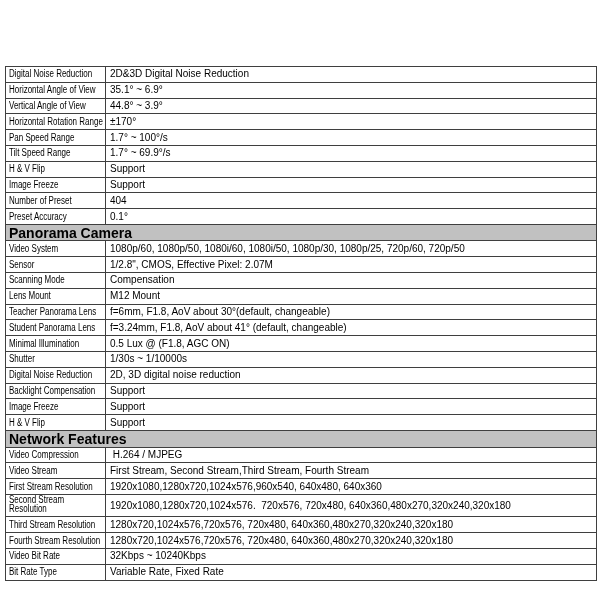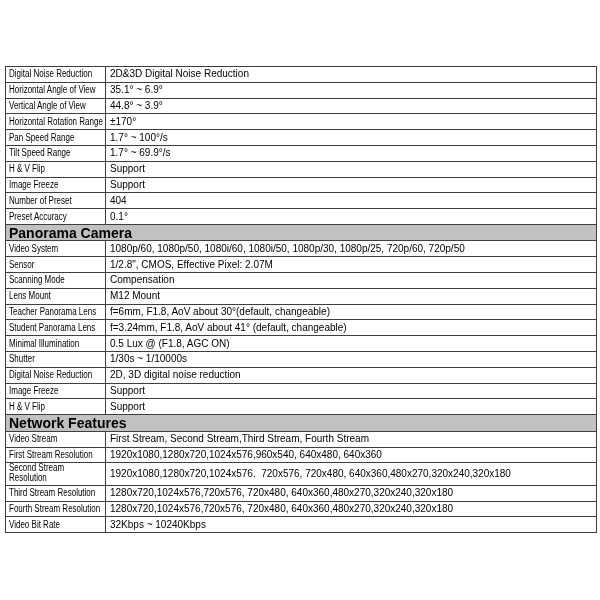--- a/index.html
+++ b/index.html
@@ -122,29 +122,37 @@
         </tr>
         <tr class="spec-row">
           <td class="label"><span class="condense">Shutter</span></td>
           <td class="value">1/30s ~ 1/10000s</td>
         </tr>
         <tr class="spec-row">
           <td class="label"><span class="condense">Digital Noise Reduction</span></td>
           <td class="value">2D, 3D digital noise reduction</td>
         </tr>
         <tr class="spec-row">
+          <td class="label"><span class="condense">Backlight Compensation</span></td>
+          <td class="value">Support</td>
+        </tr>
+        <tr class="spec-row">
           <td class="label"><span class="condense">Image Freeze</span></td>
           <td class="value">Support</td>
         </tr>
         <tr class="spec-row">
           <td class="label"><span class="condense">H &amp; V Flip</span></td>
           <td class="value">Support</td>
         </tr>
         <tr>
           <td colspan="2" class="section-head">Network Features</td>
+        </tr>
+        <tr class="spec-row">
+          <td class="label"><span class="condense">Video Compression</span></td>
+          <td class="value"> H.264 / MJPEG</td>
         </tr>
         <tr class="spec-row">
           <td class="label"><span class="condense">Video Stream</span></td>
           <td class="value">First Stream, Second Stream,Third Stream, Fourth Stream</td>
         </tr>
         <tr class="spec-row">
           <td class="label"><span class="condense">First Stream Resolution</span></td>
           <td class="value">1920x1080,1280x720,1024x576,960x540, 640x480, 640x360</td>
         </tr>
         <tr class="spec-row tall">
@@ -157,18 +165,22 @@
           <td class="value">1280x720,1024x576,720x576, 720x480, 640x360,480x270,320x240,320x180</td>
         </tr>
         <tr class="spec-row">
           <td class="label"><span class="condense">Fourth Stream Resolution</span></td>
           <td class="value">1280x720,1024x576,720x576, 720x480, 640x360,480x270,320x240,320x180</td>
         </tr>
         <tr class="spec-row">
           <td class="label"><span class="condense">Video Bit Rate</span></td>
           <td class="value">32Kbps ~ 10240Kbps</td>
         </tr>
+        <tr class="spec-row">
+          <td class="label"><span class="condense">Bit Rate Type</span></td>
+          <td class="value">Variable Rate, Fixed Rate</td>
+        </tr>
       </tbody>
   </table>
   <div class="stub" id="stub-left" style="top: 580px; left: 5px;"></div>
   <div class="stub" id="stub-divider" style="top: 580px; left: 105px;"></div>
   <div class="stub" id="stub-right" style="top: 580px; left: 596px; height: 4px;"></div>
 </div>
 
 </body></html>

